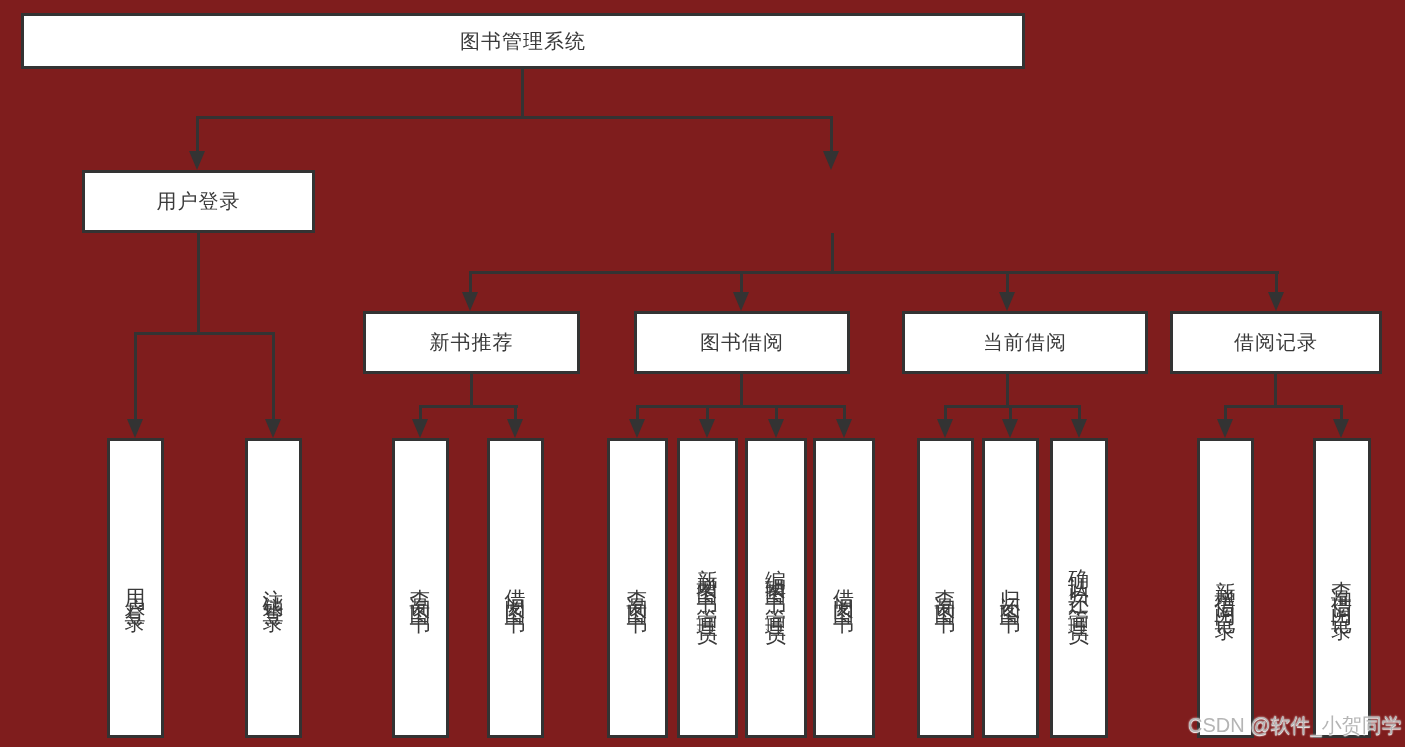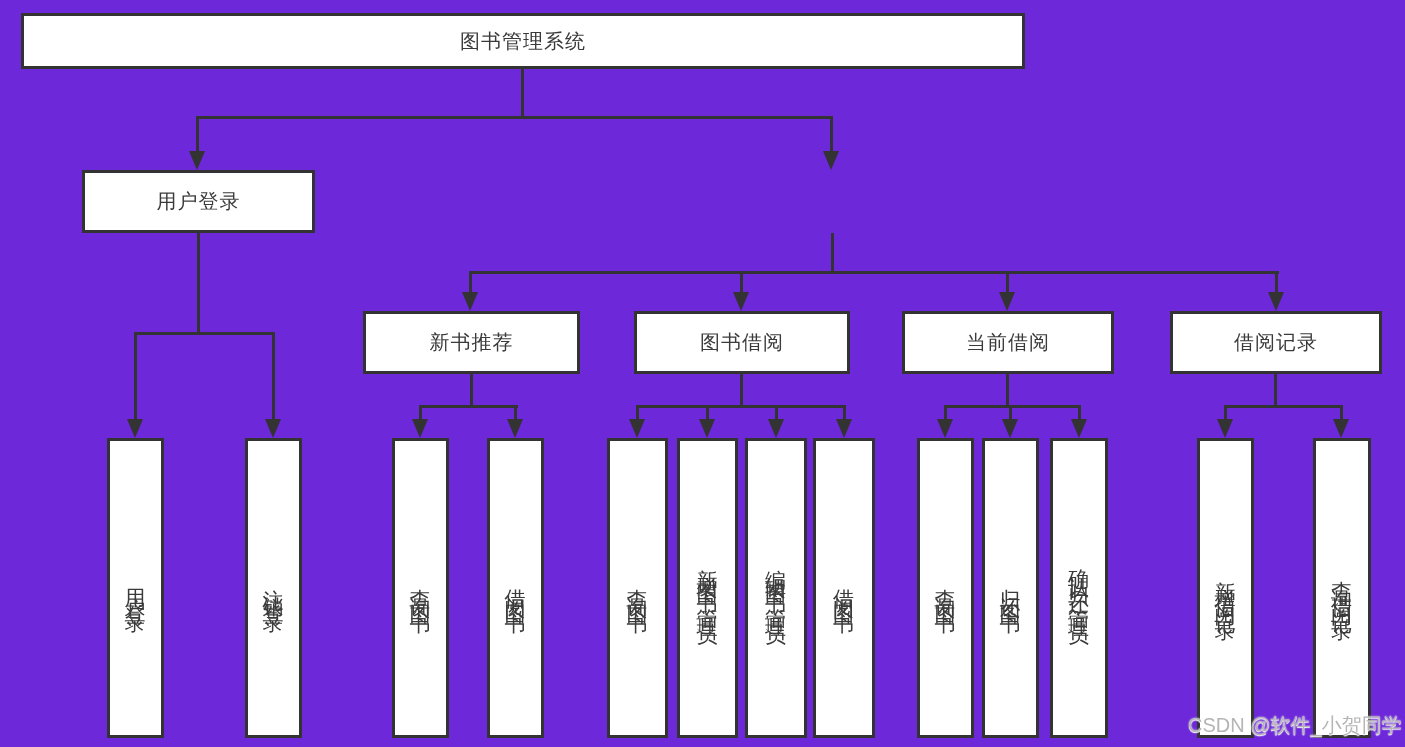--- a/index.html
+++ b/index.html
@@ -1,19 +1,19 @@
 <!DOCTYPE html>
 <html><head>
 <meta charset="utf-8">
 <style>
   html,body{margin:0;padding:0;background:#ffffff;}
   .stage{
     position:relative;
     width:1405px;height:747px;
-    background:#6d28d9;
+    background:#7f1d1d;
     font-family:"Liberation Sans",sans-serif;
     overflow:hidden;
   }
   .node{
     position:absolute;
     box-sizing:border-box;
     border:3px solid #333333;
     background:#ffffff;
     display:flex;align-items:center;justify-content:center;
     color:#3a3a3a;
@@ -80,21 +80,21 @@
   <div class="arrow" style="left:999px;top:292px;"></div>
   <div class="vline" style="left:1275px;top:271px;width:3px;height:24px;"></div>
   <div class="arrow" style="left:1268px;top:292px;"></div>
 
   <div class="node" style="left:634px;top:311px;width:216px;height:63px;">
     <span>图书借阅</span>
   </div>
   <div class="node" style="left:363px;top:311px;width:217px;height:63px;">
     <span>新书推荐</span>
   </div>
-  <div class="node" style="left:902px;top:311px;width:212px;height:63px;">
+  <div class="node" style="left:902px;top:311px;width:246px;height:63px;">
     <span>当前借阅</span>
   </div>
   <div class="node" style="left:1170px;top:311px;width:212px;height:63px;">
     <span>借阅记录</span>
   </div>
 
   <div class="vline" style="left:470px;top:374px;width:3px;height:33px;"></div>
   <div class="hline" style="left:419px;top:405px;width:99px;height:3px;"></div>
   <div class="vline" style="left:419px;top:405px;width:3px;height:16px;"></div>
   <div class="arrow" style="left:412px;top:419px;"></div>

